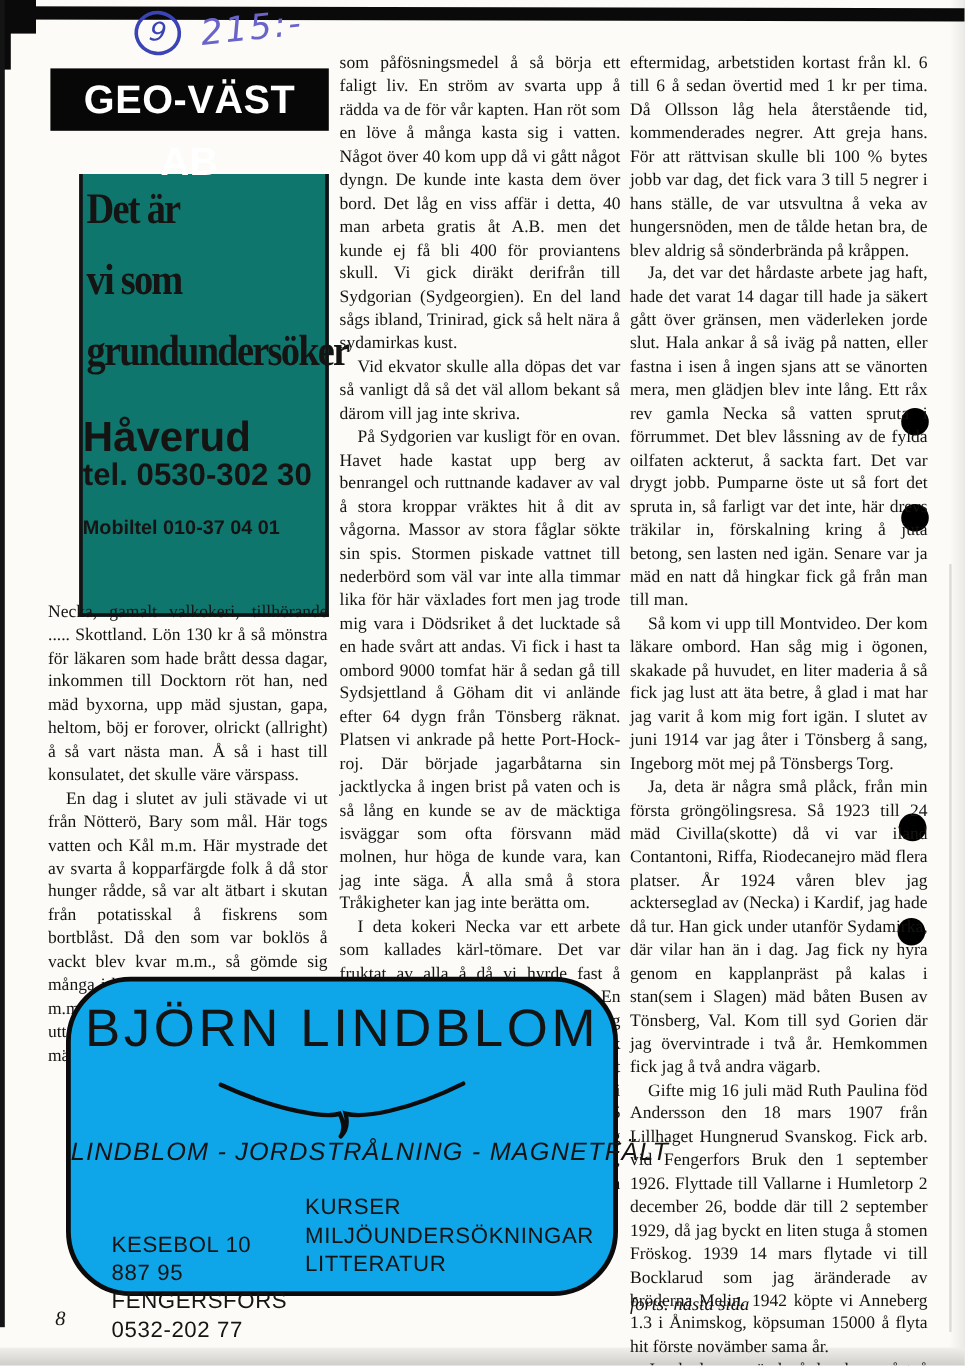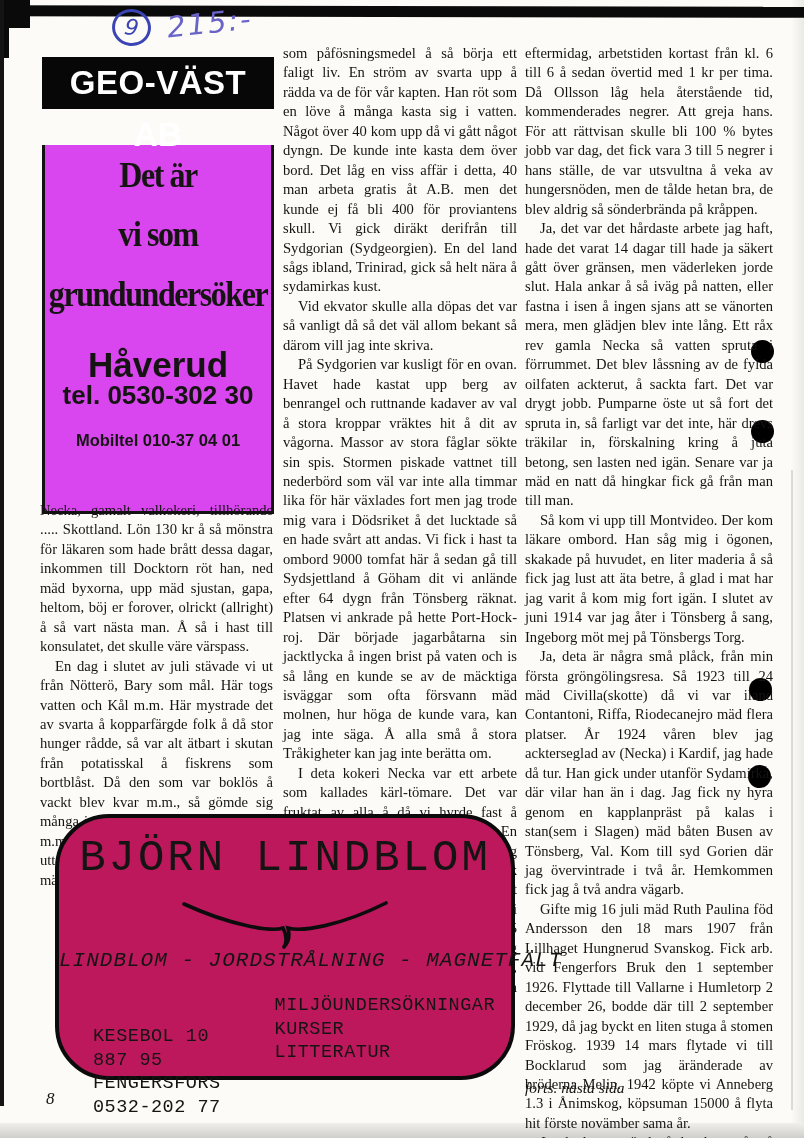--- a/index.html
+++ b/index.html
@@ -26,38 +26,38 @@
   .handwriting { position:absolute; left:112px; top:9px; display:flex; gap:16px; align-items:flex-start;
                  font-family:"DejaVu Sans", sans-serif; font-style:italic; }
   .circled-num { width:33px; height:31px; border:3px solid currentColor; border-radius:50%;
                  text-align:center; line-height:31px; font-size:22px; transform:rotate(9deg); }
   .price { font-size:29px; letter-spacing:2px; transform:rotate(-6deg); margin-top:-3px; }
 
   
   .geo-ad { position:absolute; left:42px; top:57px; width:232px; }
   .geo-header { background:#070707; color:#fff; font-family:"Liberation Sans",sans-serif; font-weight:bold;
                 font-size:33px; text-align:center; height:52px; line-height:52px; letter-spacing:0.5px; }
-  .geo-body { border:3px solid #121212; border-top:none; height:366px; text-align:center; background:#d946ef; }
+  .geo-body { border:3px solid #121212; border-top:none; height:366px; text-align:left; background:#0f766e;margin-left:24px; }
   .geo-slogan { margin-top:36px; font-weight:bold; font-size:33px; line-height:54px; letter-spacing:-1.5px;
                 transform:scale(0.97,1.1); transform-origin:top center; }
   .geo-place  { margin-top:42px; font-family:"Liberation Sans",sans-serif; font-weight:bold; font-size:35px; line-height:31px; }
   .geo-phone  { font-family:"Liberation Sans",sans-serif; font-weight:bold; font-size:26px; line-height:31px; }
   .geo-mobile { margin-top:20px; font-family:"Liberation Sans",sans-serif; font-weight:bold; font-size:16.5px; }
 
   
   .col { position:absolute; text-align:justify; font-size:14.6px; line-height:19.45px; }
   .col p { margin:0; }
   .col p.indent { text-indent:15px; }
   .col-left  { left:40px;  top:501px; width:233px; }
   .col-mid   { left:283px; top:44px;  width:234px; }
   .col-right { left:525px; top:44px;  width:248px; }
 
   
-  .lb-ad { position:absolute; left:55px; top:814px; width:452px; height:258px; background:#be185d;
-           border:4px solid #0b0b0b; border-radius:54px; font-family:Liberation Mono, monospace; }
+  .lb-ad { position:absolute; left:55px; top:814px; width:452px; height:258px; background:#0ea5e9;
+           border:4px solid #0b0b0b; border-radius:54px; font-family:Liberation Sans, sans-serif; }
   .lb-title { margin-top:15px; text-align:center; font-size:44px; letter-spacing:3px; font-weight:400; white-space:nowrap; }
   .lb-curve { position:absolute; left:50%; top:80px; transform:translateX(-50%); }
   .lb-services { position:absolute; top:131px; left:0; right:0; text-align:center; font-style:italic;
                  font-size:21px; letter-spacing:1px; white-space:nowrap; }
   .lb-cols { position:absolute; top:176px; left:34px; right:16px; display:flex; }
   .lb-col-a { width:232px;margin-top:31px; }
   .lb-col-b { flex:1; }
   .lb-cols div { font-size:18.5px; line-height:23.5px; letter-spacing:0.5px; }
 
   .page-num { position:absolute; left:46px; top:1089px; font-size:17px; font-style:italic; }
@@ -126,22 +126,22 @@
                M104 49 C 109 44, 110 38, 108 30 C 122 34, 160 28, 206 5" fill="none" stroke="#0c0c0c" stroke-width="3.6" stroke-linecap="round"></path>
     </svg>
     <div class="lb-services">LINDBLOM - JORDSTRÅLNING - MAGNETFÄLT</div>
     <div class="lb-cols">
       <div class="lb-col-a">
           <div>KESEBOL 10</div>
           <div>887 95 FENGERSFORS</div>
           <div>0532-202 77</div>
         </div>
       <div class="lb-col-b">
+          <div>KURSER</div>
           <div>MILJÖUNDERSÖKNINGAR</div>
-          <div>KURSER</div>
           <div>LITTERATUR</div>
         </div>
     </div>
   </div>
 
   <div class="page-num">8</div>
   <div class="continuation">forts. nästa sida</div>
 
 </div>
 

